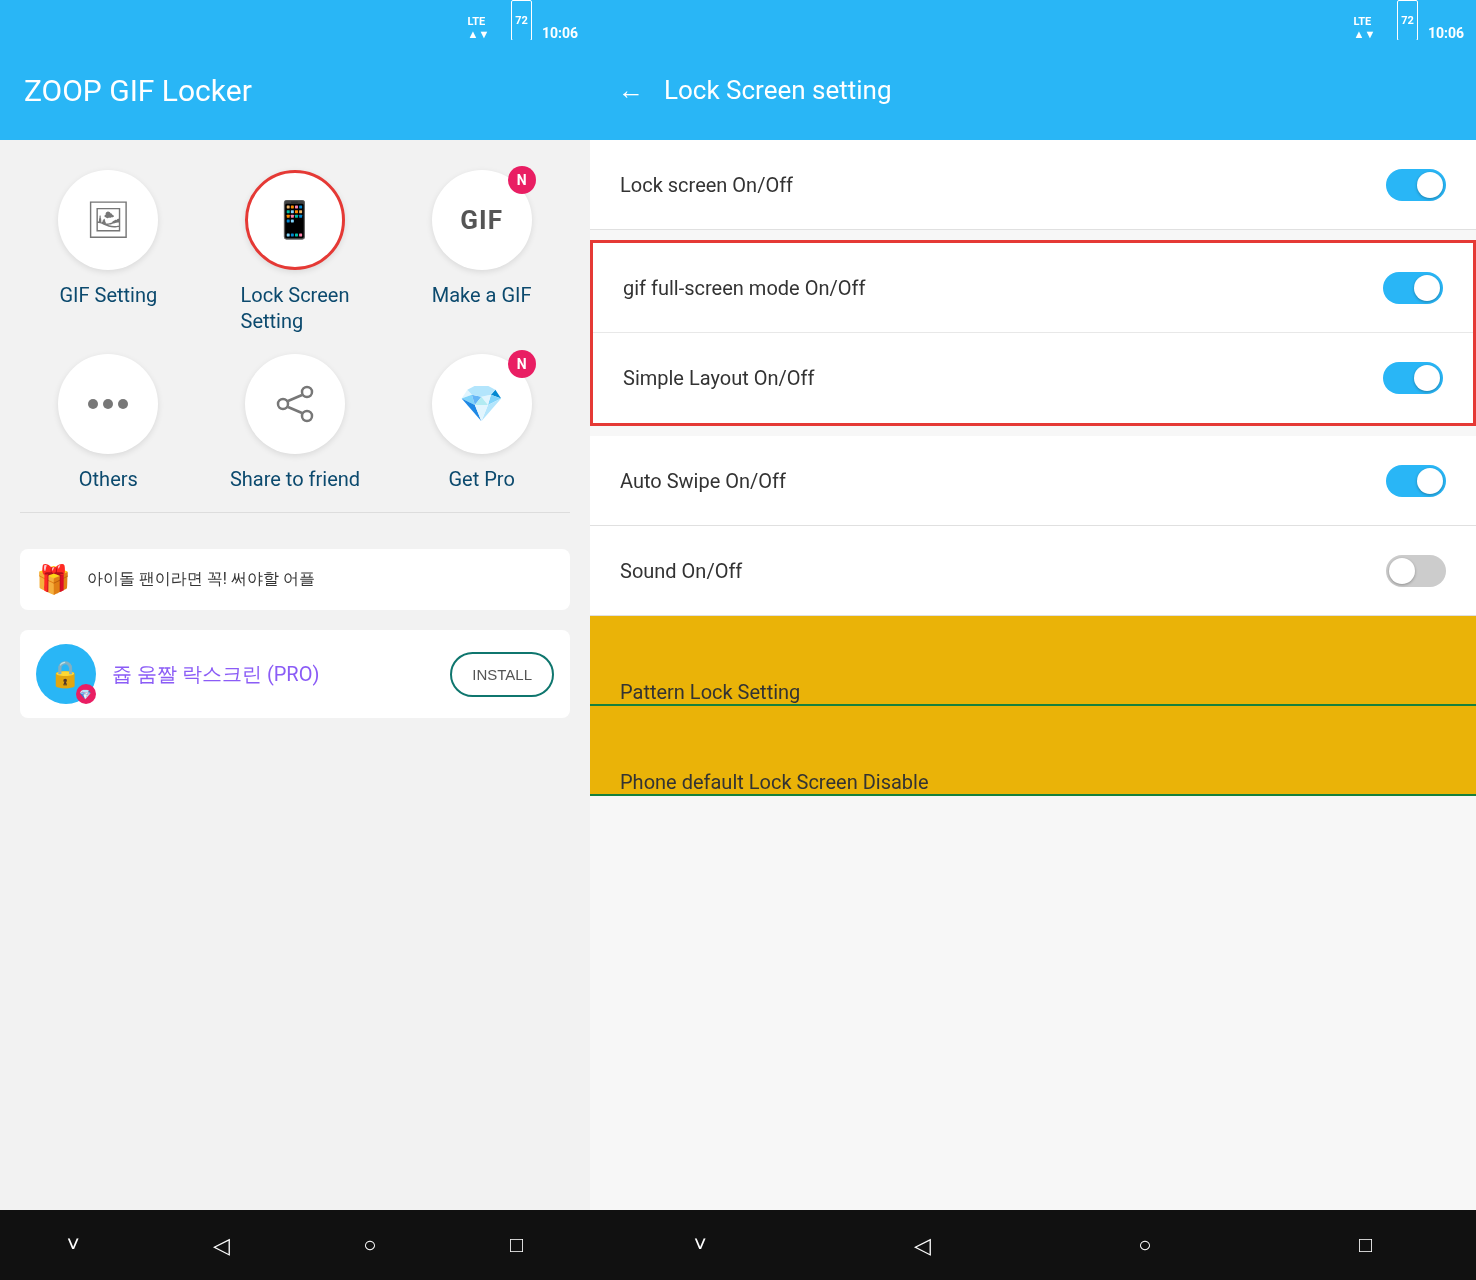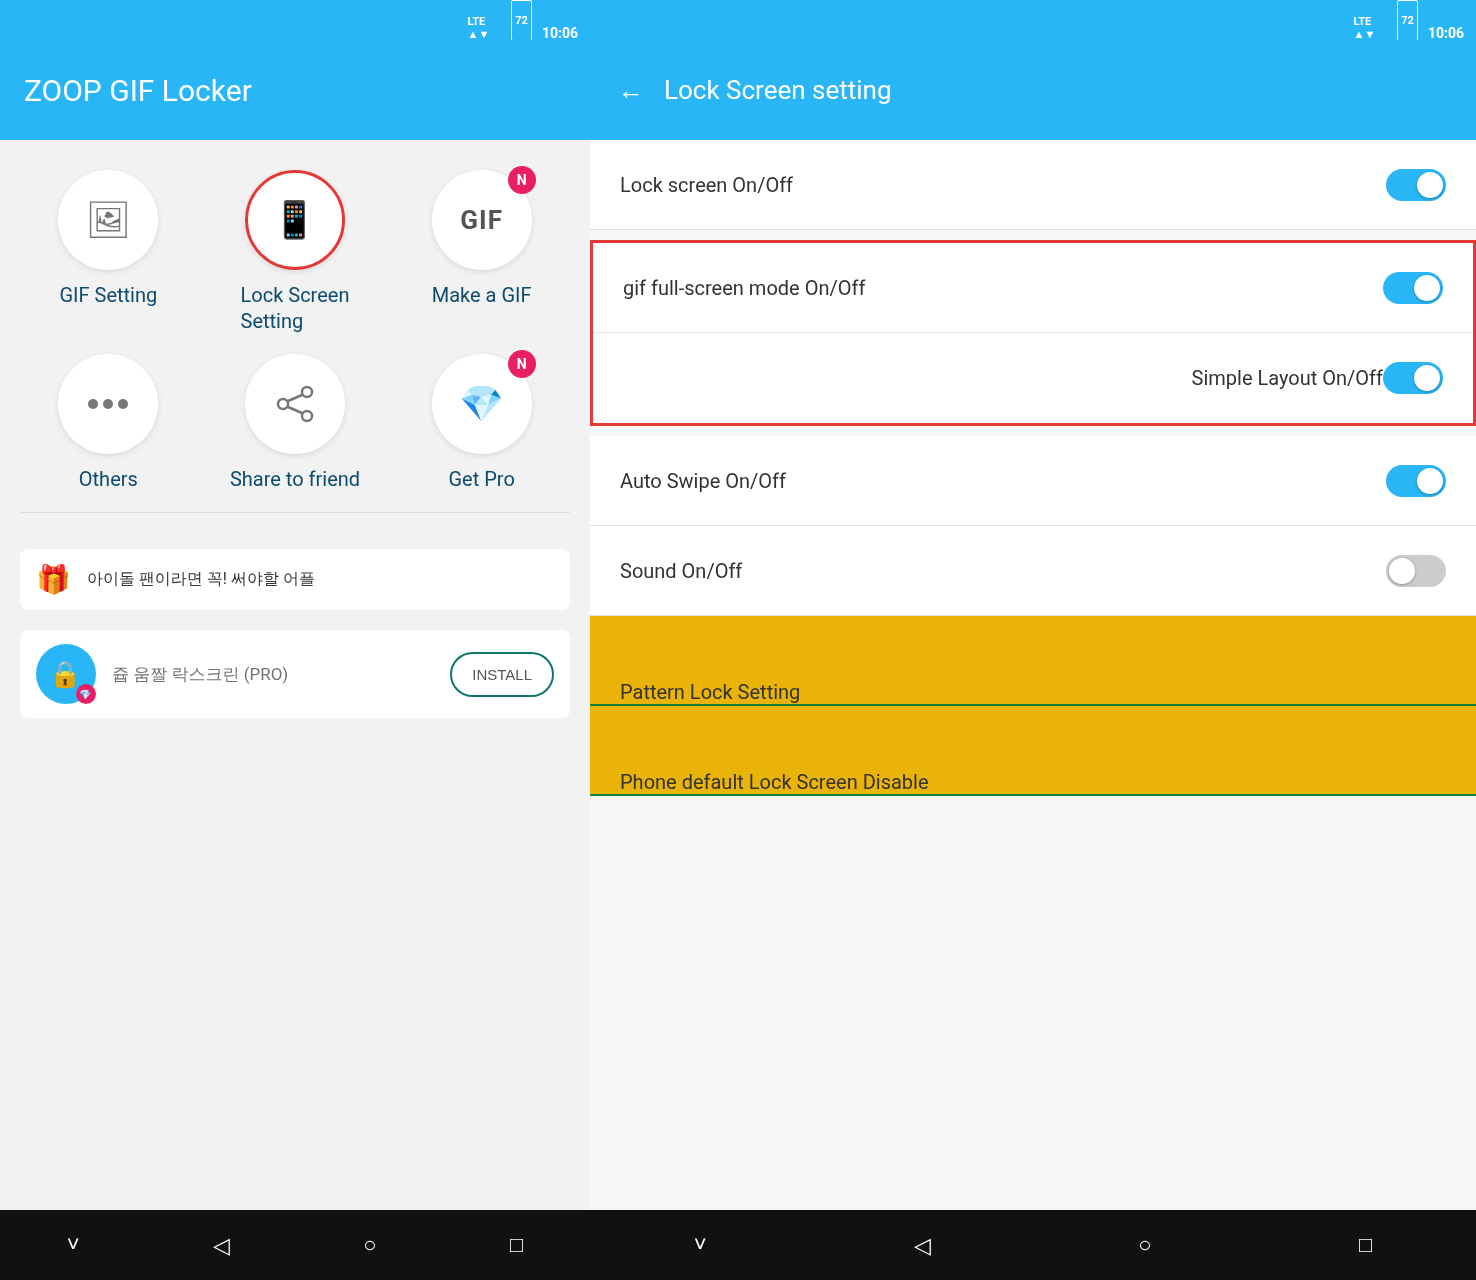--- a/index.html
+++ b/index.html
@@ -233,22 +233,22 @@
       align-items: center;
       justify-content: center;
     }
 
     .pro-badge-diamond {
       font-size: 10px;
     }
 
     .app-promo-text {
       flex: 1;
-      font-size: 17px;
-      color: #737373;
+      font-size: 20px;
+      color: #8b5cf6;
     }
 
     .install-btn {
       border: 2px solid #0f766e;
       border-radius: 50px;
       padding: 12px 20px;
       font-size: 15px;
       color: #555;
       background: white;
       cursor: pointer;
@@ -328,25 +328,25 @@
     }
 
     .highlighted-wrapper {
       border: 3px solid #e53935;
       margin: 10px 0;
     }
 
     .highlighted-wrapper .setting-item {
       border: none;
       border-bottom: 1px solid #e8e8e8;
+      gap: 20px;
     }
 
     .highlighted-wrapper .setting-item:last-child {
       border-bottom: none;
-      justify-content: flex-end;
     }
 
     .setting-label {
       font-size: 20px;
       color: #333;
       font-weight: 400;
     }
 
     
     .toggle {

